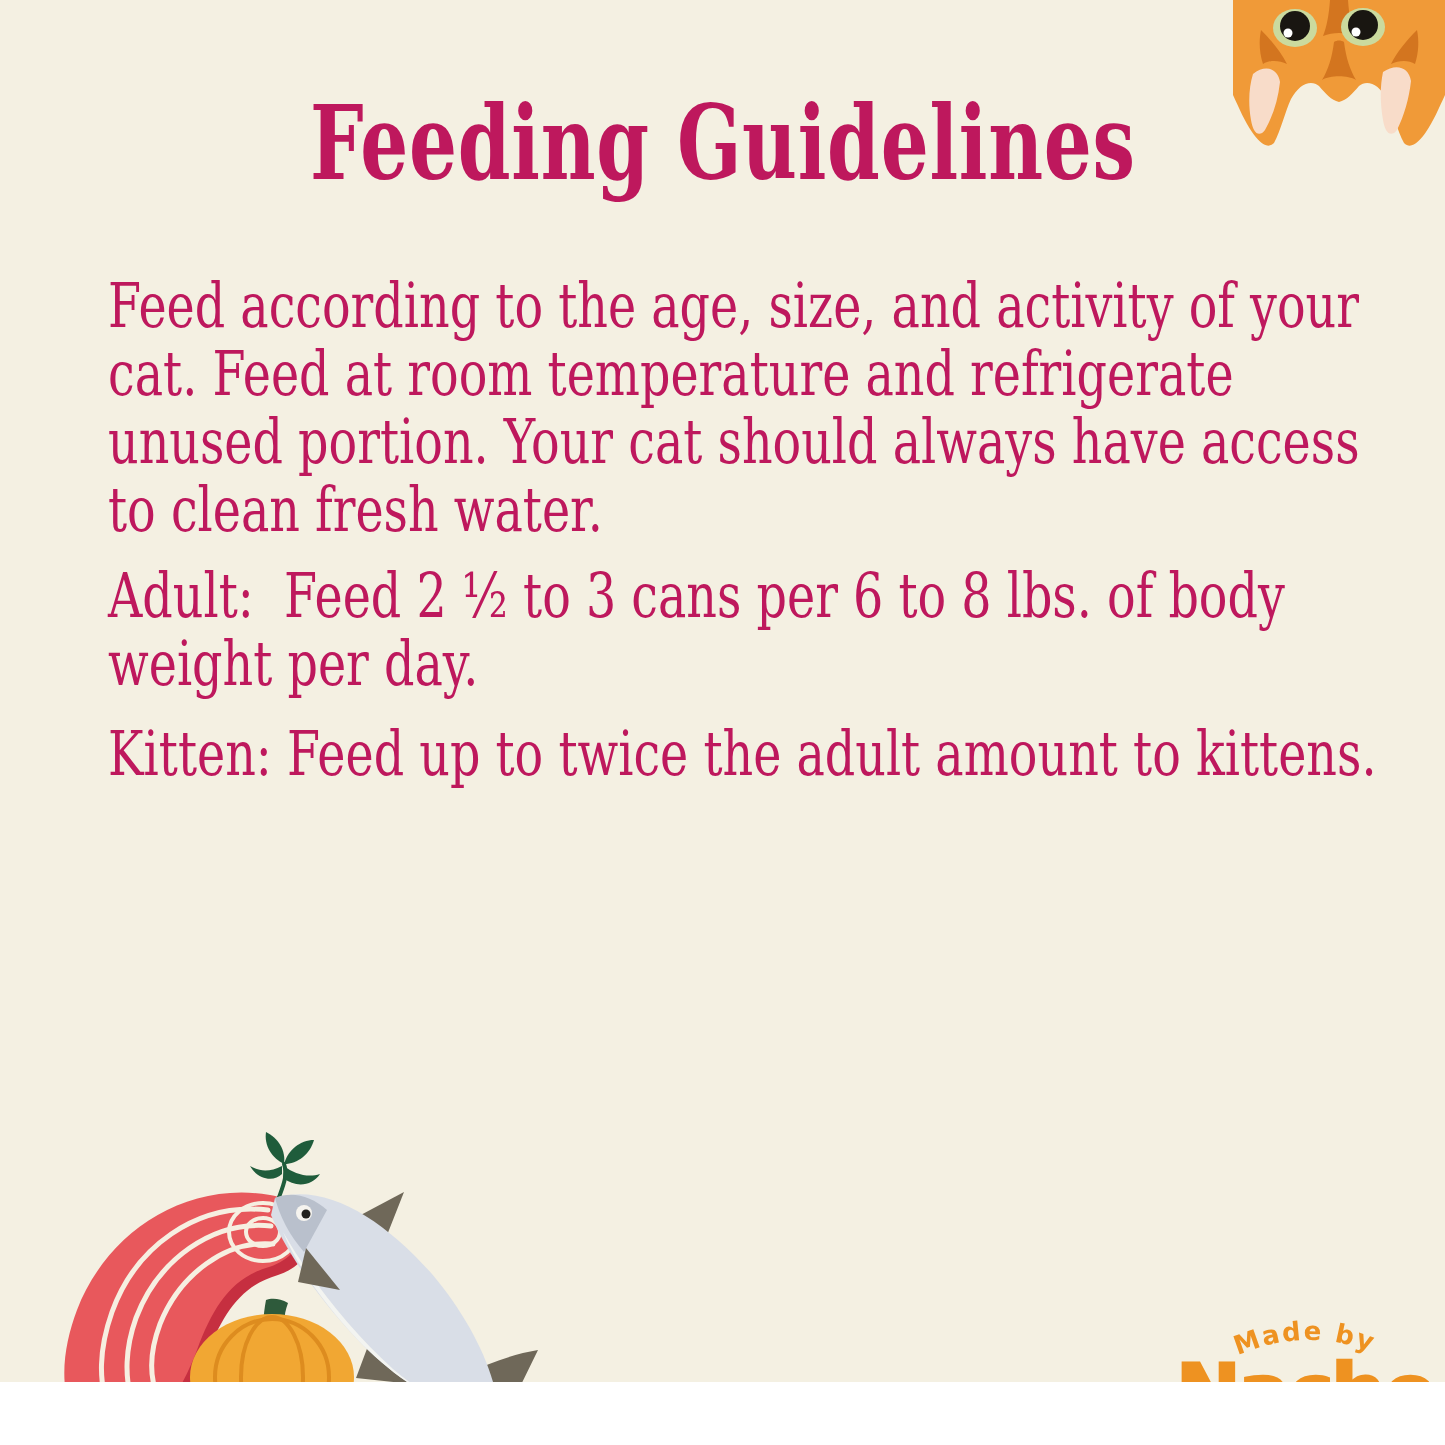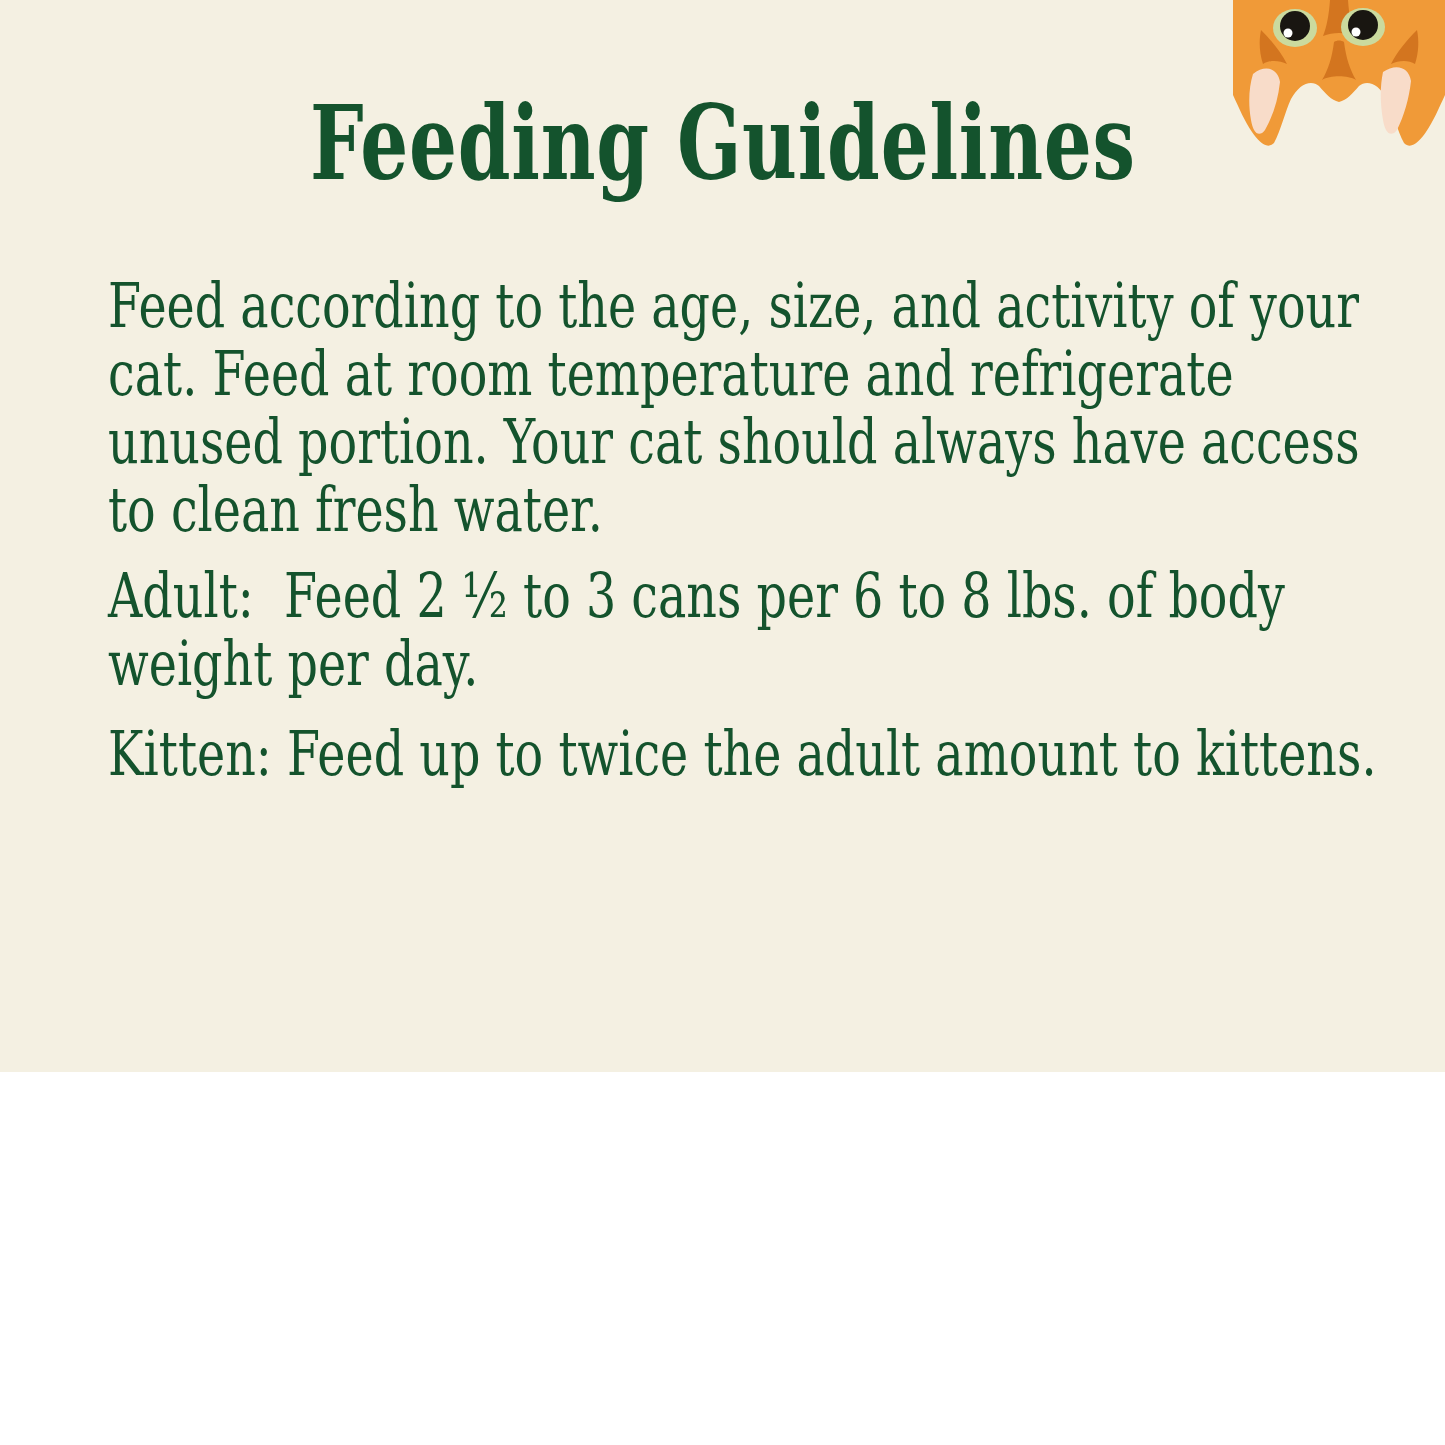--- a/index.html
+++ b/index.html
@@ -1,20 +1,20 @@
 <!DOCTYPE html>
 <html><head>
 <meta charset="utf-8">
 <style>
   html,body { margin:0; padding:0; }
   .page {
-    position:relative; width:1445px; height:1072px;
+    position:relative; width:1445px; height:1382px;
     background:#F4F0E2; overflow:hidden;
     font-family:"DejaVu Serif","Liberation Serif",serif;
-    color:#14532d;
+    color:#be185d;
   }
   .title {
     position:absolute; top:88px; left:0; width:1445px;
     margin:0; text-align:center;
     font-size:102px; font-weight:bold; line-height:110px; letter-spacing:1px;
   }
   .squeeze-title { display:inline-block; transform:scaleX(0.74); transform-origin:50% 50%; }
   .para {
     position:absolute; left:108px;
     transform:scaleX(0.78); transform-origin:0 0;

